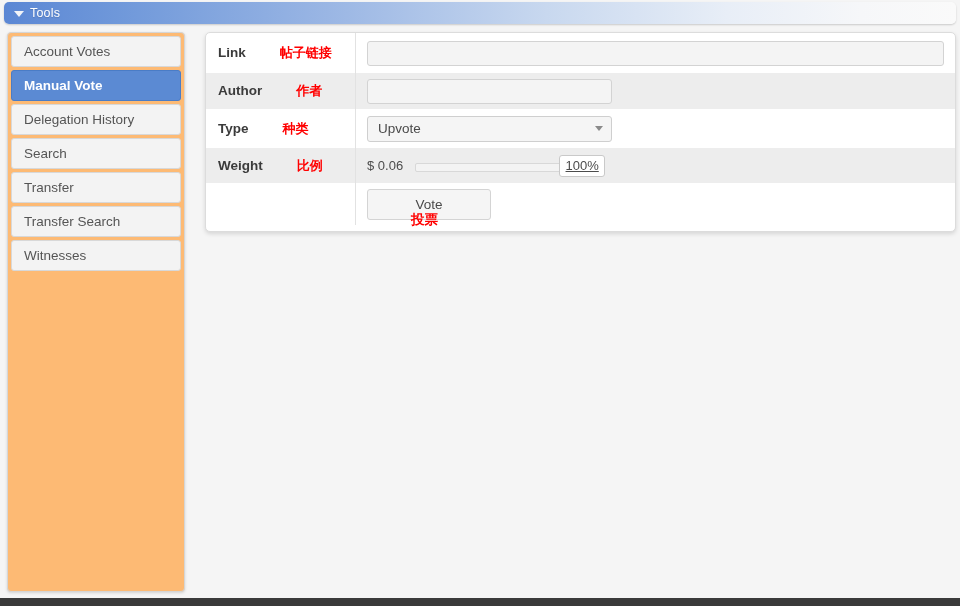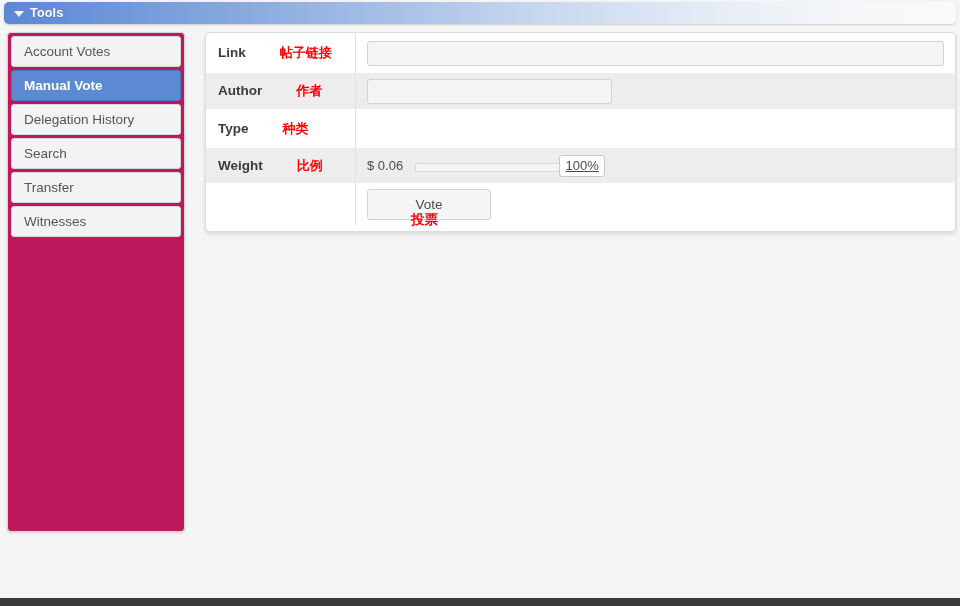--- a/index.html
+++ b/index.html
@@ -35,33 +35,33 @@
     height: 0;
     border-left: 5px solid transparent;
     border-right: 5px solid transparent;
     border-top: 6px solid #f2f4f8;
     margin-right: 6px;
     margin-top: 1px;
   }
   #tools-header .title {
     color: #ffffff;
     font-size: 12.5px;
-    font-weight: bold;
+    font-weight: normal;
     letter-spacing: 0.2px;
     text-shadow: 0 1px 1px rgba(0,0,0,0.15);
   }
 
   
   #sidebar {
     position: absolute;
     left: 7px;
     top: 32px;
     width: 178px;
-    height: 500px;
-    background: #be185d;
+    height: 560px;
+    background: #fdba74;
     border: 1px solid #d5d5d5;
     border-radius: 4px;
     box-shadow: 0 1px 3px rgba(0,0,0,0.14);
     box-sizing: border-box;
     padding: 3px;
   }
   .side-item {
     height: 31px;
     margin-bottom: 3px;
     border: 1px solid #d8d8d8;
@@ -292,20 +292,23 @@
   <div class="side-item">
     <span>Delegation History</span>
   </div>
   <div class="side-item">
     <span>Search</span>
   </div>
   <div class="side-item">
     <span>Transfer</span>
   </div>
   <div class="side-item">
+    <span>Transfer Search</span>
+  </div>
+  <div class="side-item">
     <span>Witnesses</span>
   </div>
 </div>
 
 <div id="content-panel">
 
   <div class="form-row row-link">
     <div class="label-cell">
       <span class="cell-inner">
         <span class="label-en">Link</span>
@@ -329,20 +332,26 @@
     </div>
   </div>
 
   <div class="form-row row-type">
     <div class="label-cell">
       <span class="cell-inner">
         <span class="label-en">Type</span>
         <span class="label-cn">种类</span>
       </span>
     </div>
+    <div class="field-cell">
+      <div class="select-box">
+        <span>Upvote</span>
+        <span class="select-caret"></span>
+      </div>
+    </div>
   </div>
 
   <div class="form-row row-weight striped">
     <div class="label-cell">
       <span class="cell-inner">
         <span class="label-en">Weight</span>
         <span class="label-cn">比例</span>
       </span>
     </div>
     <div class="field-cell">

